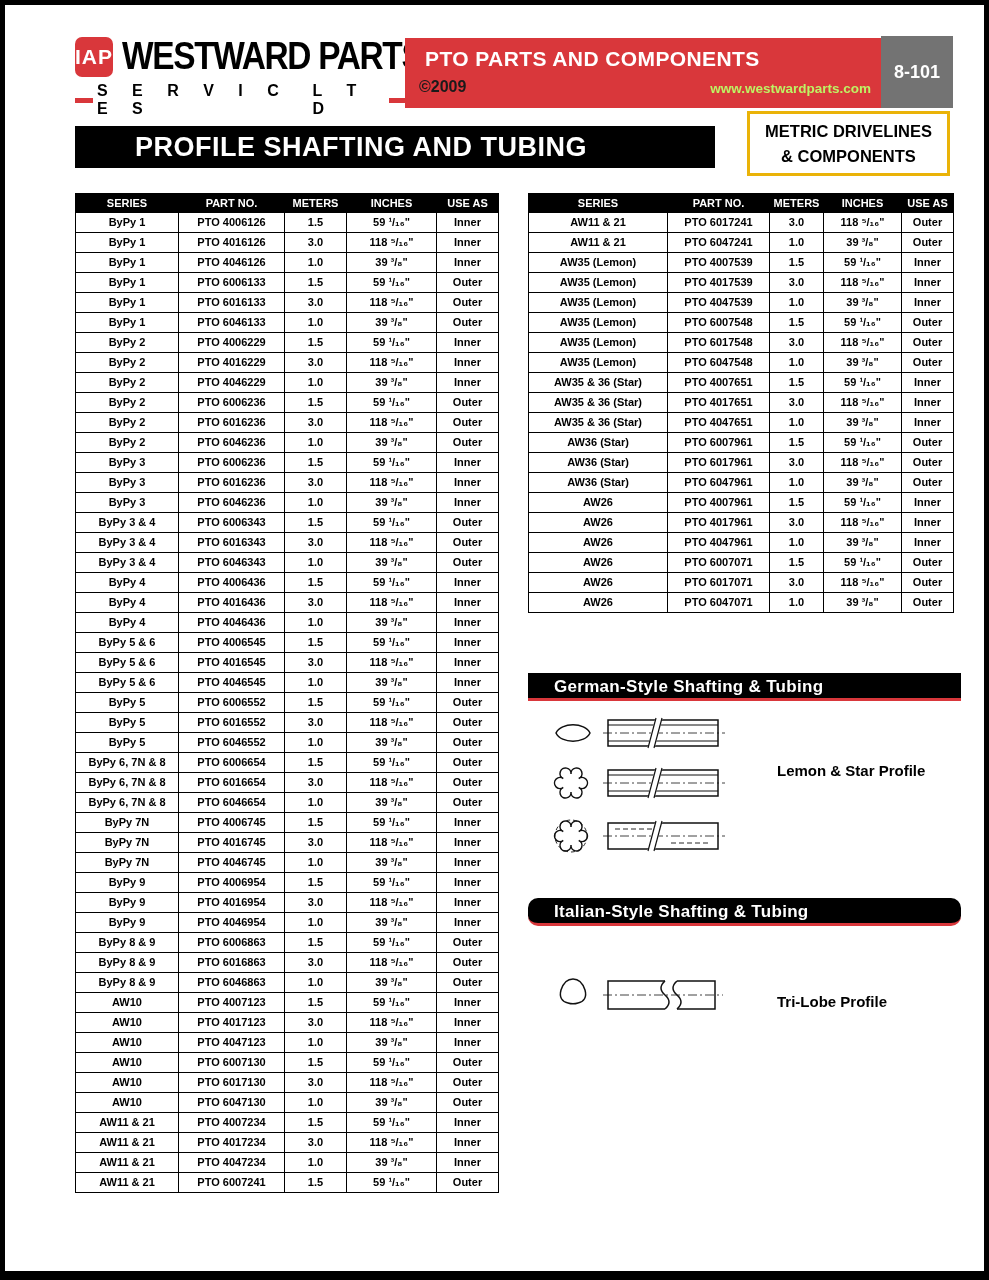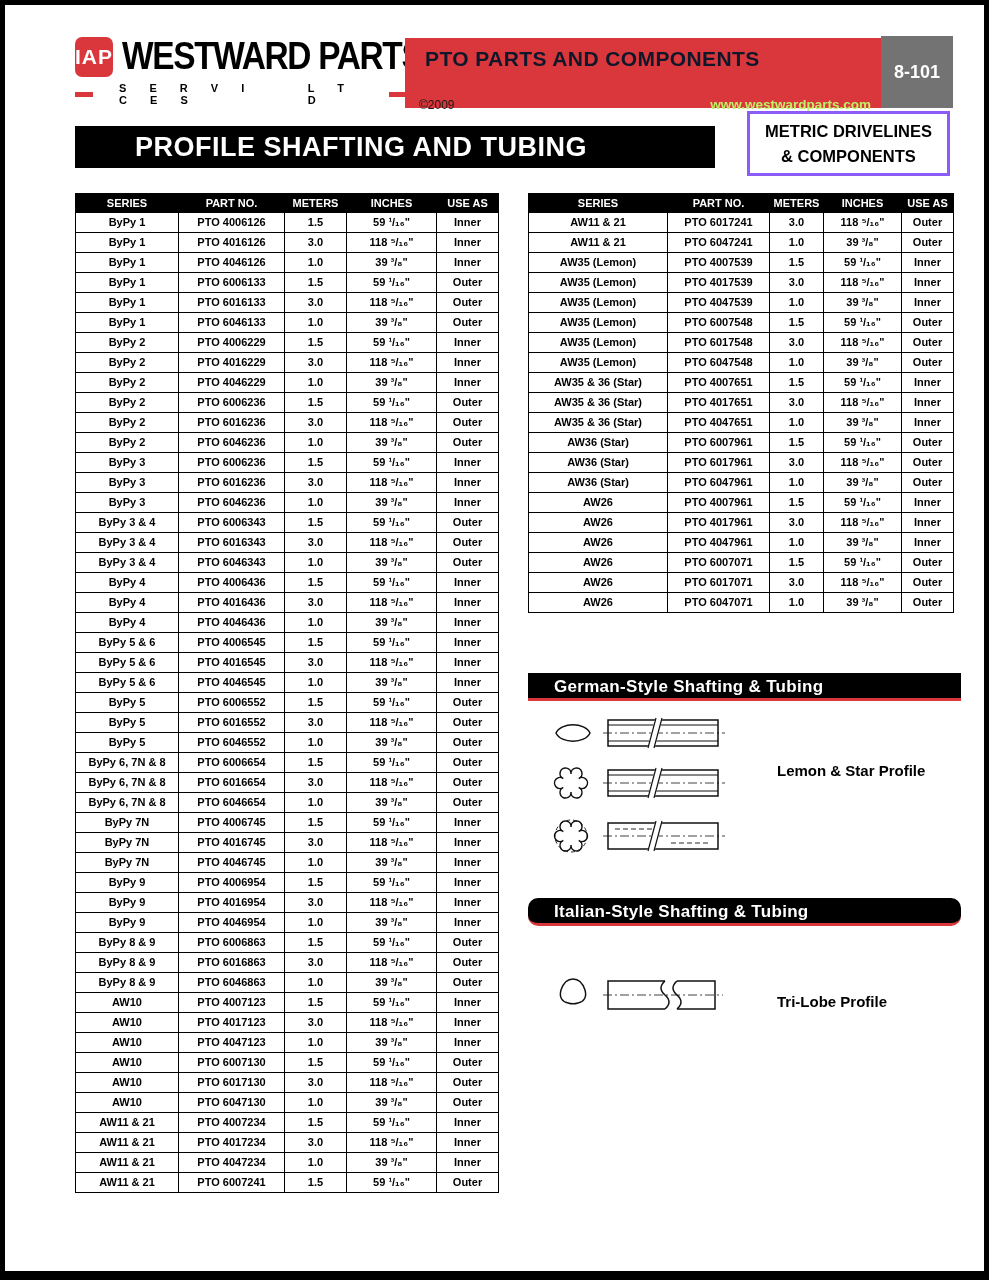--- a/index.html
+++ b/index.html
@@ -8,44 +8,44 @@
           border:5px solid #000; border-bottom-width:9px; overflow:hidden; }
 
   
   .logo { position:absolute; left:70px; top:30px; width:332px; }
   .logo-row { display:flex; align-items:center; gap:9px; }
   .logo-mark { width:58px; height:40px; background:#D9373B; border-radius:7px;
                color:#fff; font-weight:bold; font-size:21px; display:flex;
                align-items:center; justify-content:center; letter-spacing:1px; }
   .logo-name { font-size:38px; font-weight:bold; letter-spacing:-1.5px;
                transform:scaleX(0.88); transform-origin:left center; white-space:nowrap; }
-  .logo-sub { display:flex; align-items:center; gap:26px; margin-top:4px;
-              font-size:11px; font-weight:bold; }
+  .logo-sub { display:flex; align-items:center; gap:4px; margin-top:4px;
+              font-size:16px; font-weight:bold; }
   .logo-sub .txt { letter-spacing:10px; }
   .red-bar { height:5px; background:#D9373B; flex:1; min-width:18px; }
 
   .red-banner { position:absolute; left:400px; top:33px; width:478px; height:70px;
                 background:#D9373B; }
-  .red-banner-title { padding:9px 0 0 20px; color:#0f172a; font-size:21px;
+  .red-banner-title { padding:9px 0 0 20px; color:#ffffff; font-size:21px;
                       font-weight:bold; letter-spacing:0.4px; }
   .red-banner-bottom { display:flex; justify-content:space-between; align-items:flex-end;
                        padding:7px 12px 0 14px; }
-  .copyright { color:#1a1a1a; font-size:12px; font-weight:normal;margin-top:20px; }
+  .copyright { color:#1a1a1a; font-size:16px; font-weight:bold; }
   .website { color:#bef264; font-size:13.5px; font-weight:bold; }
 
   .page-num-box { position:absolute; left:876px; top:31px; width:72px; height:72px;
                   background:#737373; color:#fff; display:flex; align-items:center;
                   justify-content:center; font-size:18px; font-weight:bold; }
 
   .section-banner { position:absolute; left:70px; top:121px; width:640px; height:42px;
                     background:#000; color:#fff; font-size:27px; font-weight:bold;
                     letter-spacing:0.5px; line-height:42px; padding-left:60px; }
 
   .category-box { position:absolute; left:742px; top:106px; width:203px; height:65px;
-                  background:#fff; border:3px solid #8b5cf6; display:flex;
+                  background:#fff; border:3px solid #eab308; display:flex;
                   flex-direction:column; align-items:center; justify-content:center;
                   font-size:16.5px; font-weight:bold; line-height:1.5; text-align:center; }
 
   
   .tbl-wrap-left  { position:absolute; left:70px;  top:188px; }
   .tbl-wrap-right { position:absolute; left:523px; top:188px; }
   table.tbl { border-collapse:collapse; table-layout:fixed; }
   .tbl th, .tbl td { border:1px solid #000; text-align:center; height:20px;
                      padding:0 2px; white-space:nowrap; overflow:hidden;
                      font-weight:bold; font-size:11px; line-height:1; }

